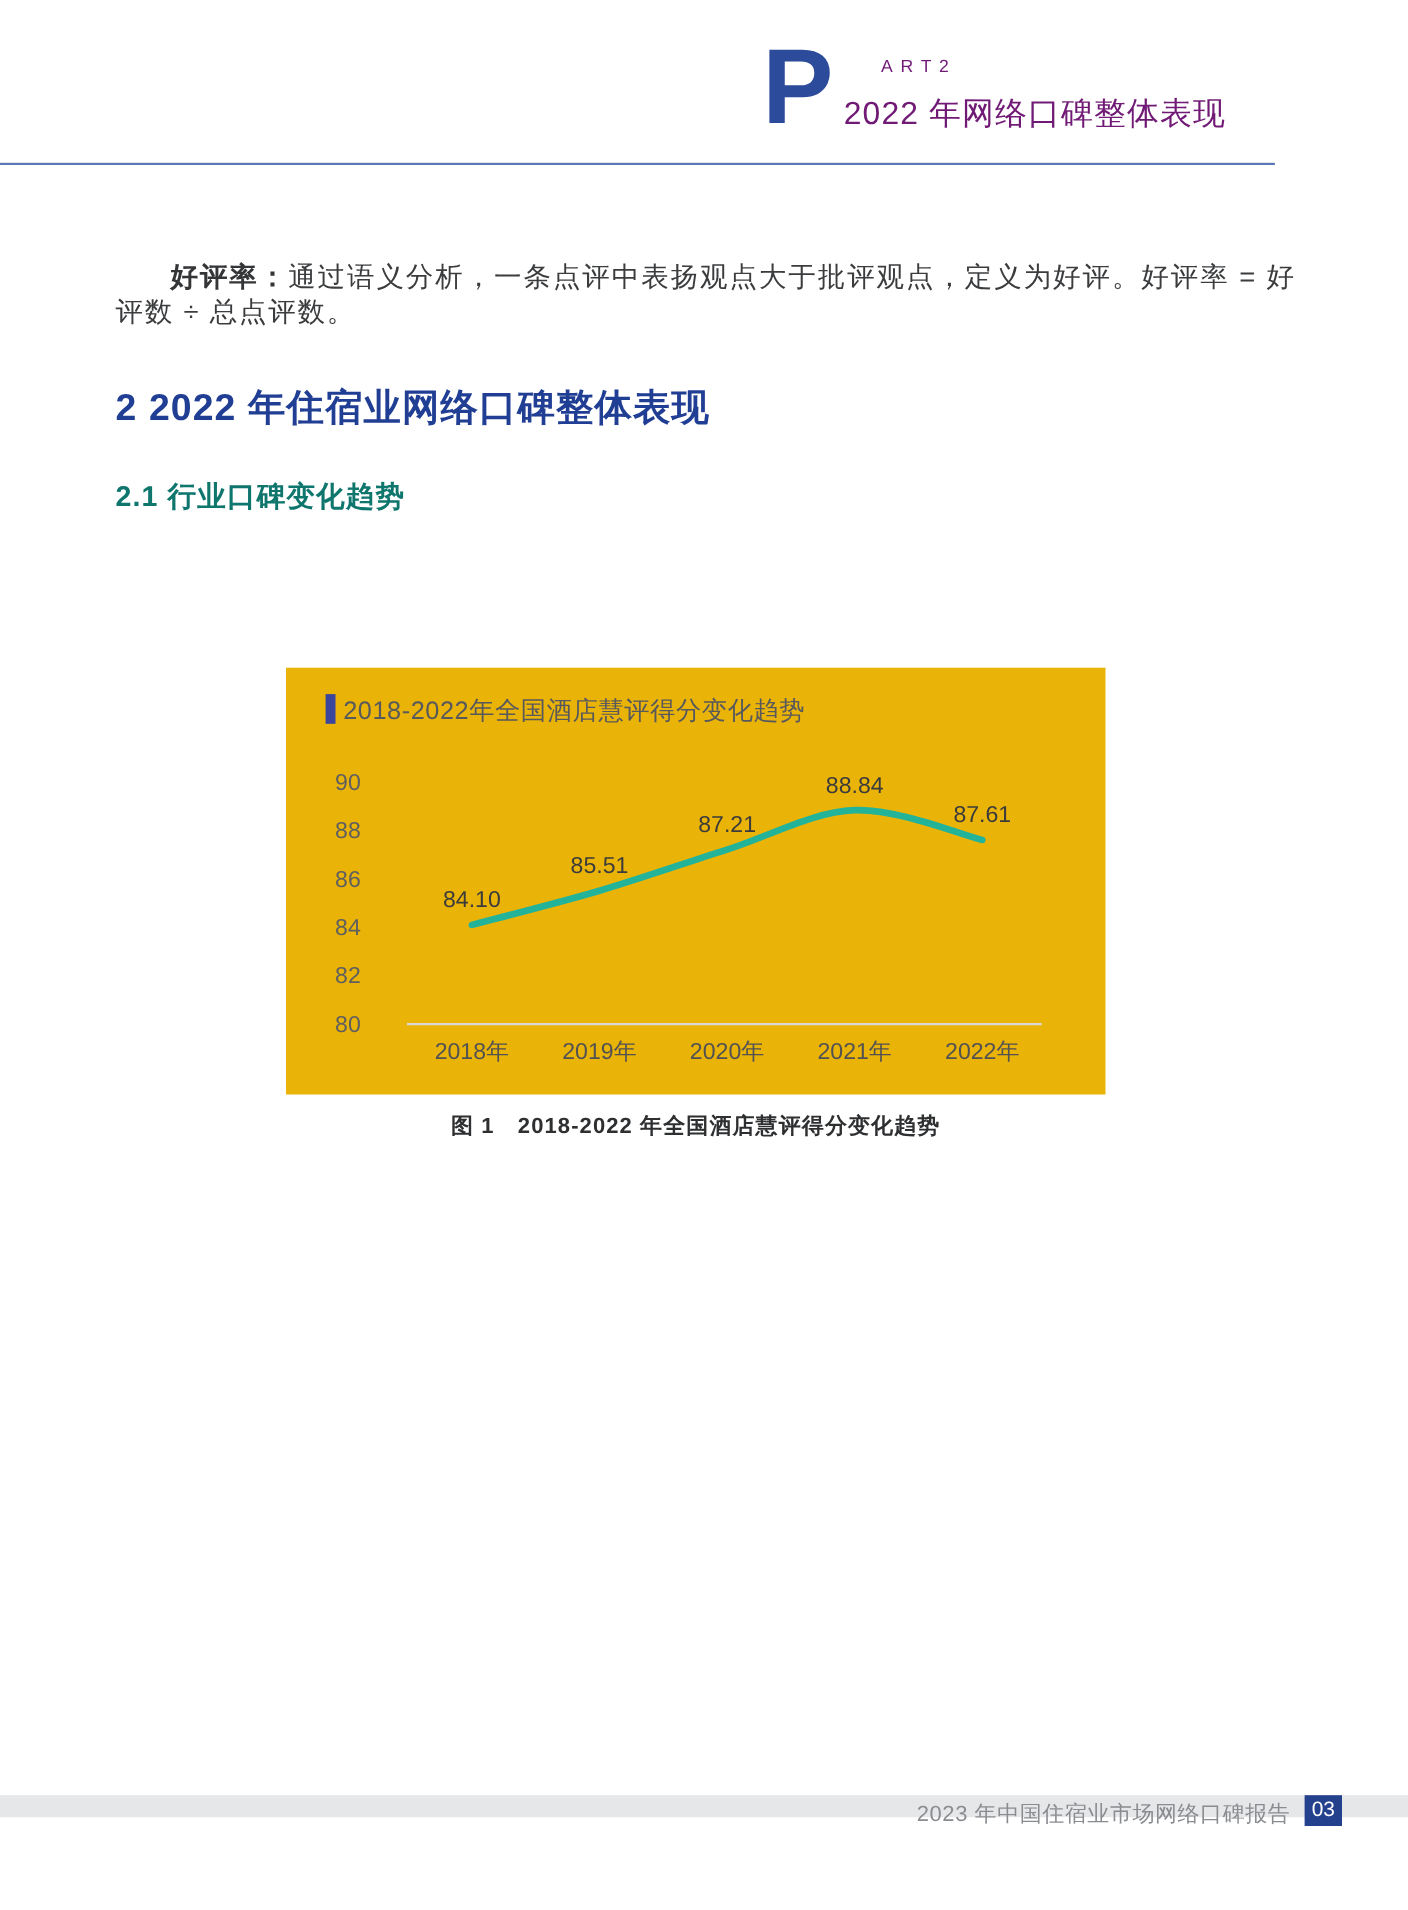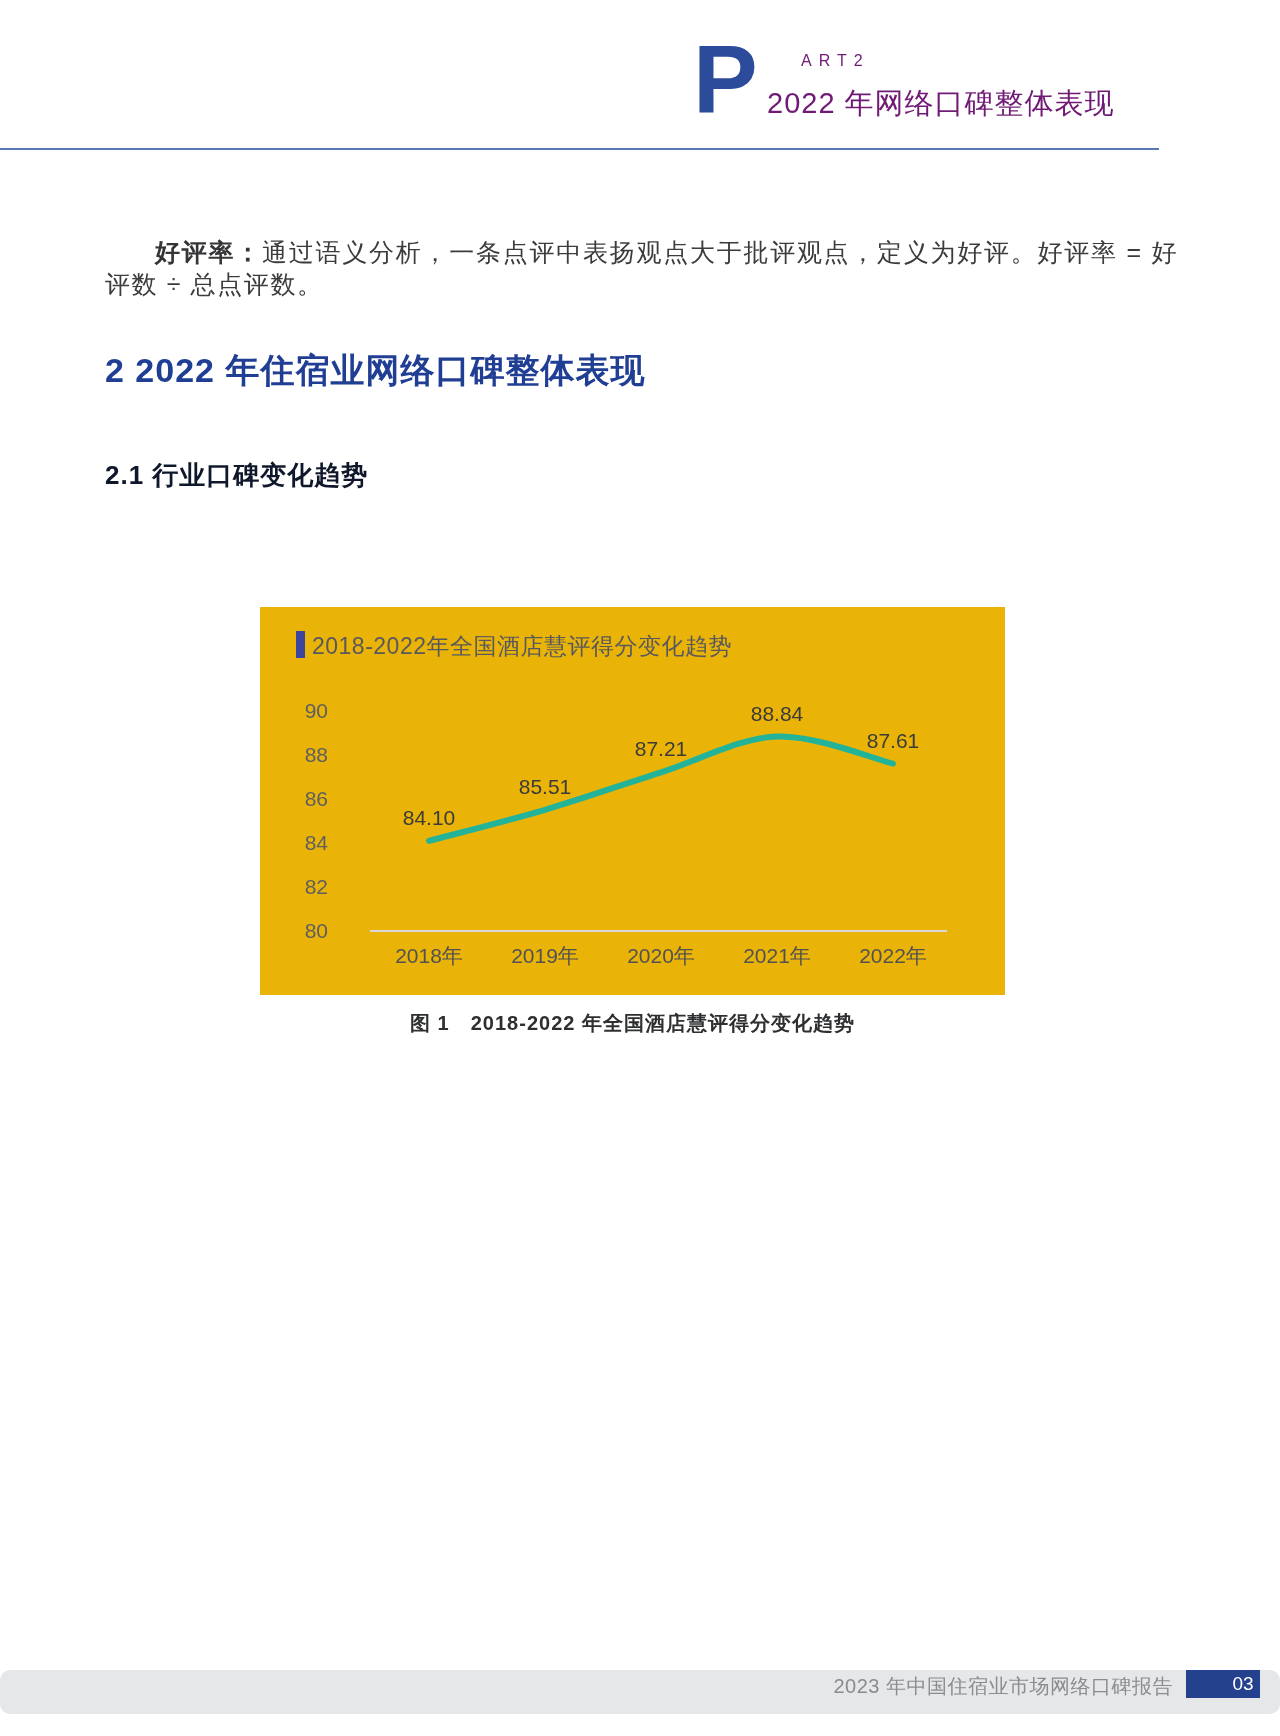--- a/index.html
+++ b/index.html
@@ -38,21 +38,21 @@
   .para b{font-weight:bold;color:#343537;}
   .p-def{top:236px;}
   .p-intro{top:482px;}
   .p-analysis{top:1128px;}
   .h1{
     position:absolute;left:105px;top:348px;
     font-size:34px;font-weight:bold;color:#203e93;letter-spacing:1px;
   }
   .h2{
     position:absolute;left:105px;top:434px;
-    font-size:26px;font-weight:600;color:#0f172a;letter-spacing:1px;margin-top:24px;
+    font-size:26px;font-weight:600;color:#0f766e;letter-spacing:1px;
   }
   
   .chart-panel{
     position:absolute;left:260px;top:607px;width:745px;height:388px;
     background:#eab308;
   }
   .chart-title-row{position:absolute;left:36px;top:22px;height:30px;}
   .chart-title-marker{
     position:absolute;left:0;top:2px;width:9px;height:27px;background:#3a459b;
   }
@@ -64,32 +64,31 @@
   .chart-svg text{font-family:"Liberation Sans","DejaVu Sans",sans-serif;}
   .tick{font-size:21px;fill:#5f5f5f;}
   .xlab{font-size:21px;fill:#525252;}
   .dlab{font-size:21px;fill:#3b3b3b;}
   .figure-caption{
     position:absolute;left:260px;top:1010px;width:745px;
     text-align:center;font-size:20px;font-weight:bold;color:#2e2f31;letter-spacing:1px;
   }
   
   .footer-bar{
-    position:absolute;left:0;top:1670px;width:1280px;height:44px;
+    position:absolute;left:0;top:1632px;width:1280px;height:20px;
     background:#e6e7e9;
-    border-radius:10px;
   }
   .footer-text{
     position:absolute;right:107px;top:3px;
     font-size:20px;color:#8a8c90;letter-spacing:0.5px;white-space:nowrap;
   }
   .page-badge{
     position:absolute;left:1186px;top:0;width:34px;height:28px;
     background:#24418e;color:#ffffff;font-size:19px;
-    display:flex;align-items:center;justify-content:center;padding-left:40px;
+    display:flex;align-items:center;justify-content:center;
   }
 </style>
 </head>
 <body>
 
 <div class="page">
 
   <div class="part-letter">P</div>
   <div class="part-word">ART2</div>
   <div class="chapter-title">2022 年网络口碑整体表现</div>

